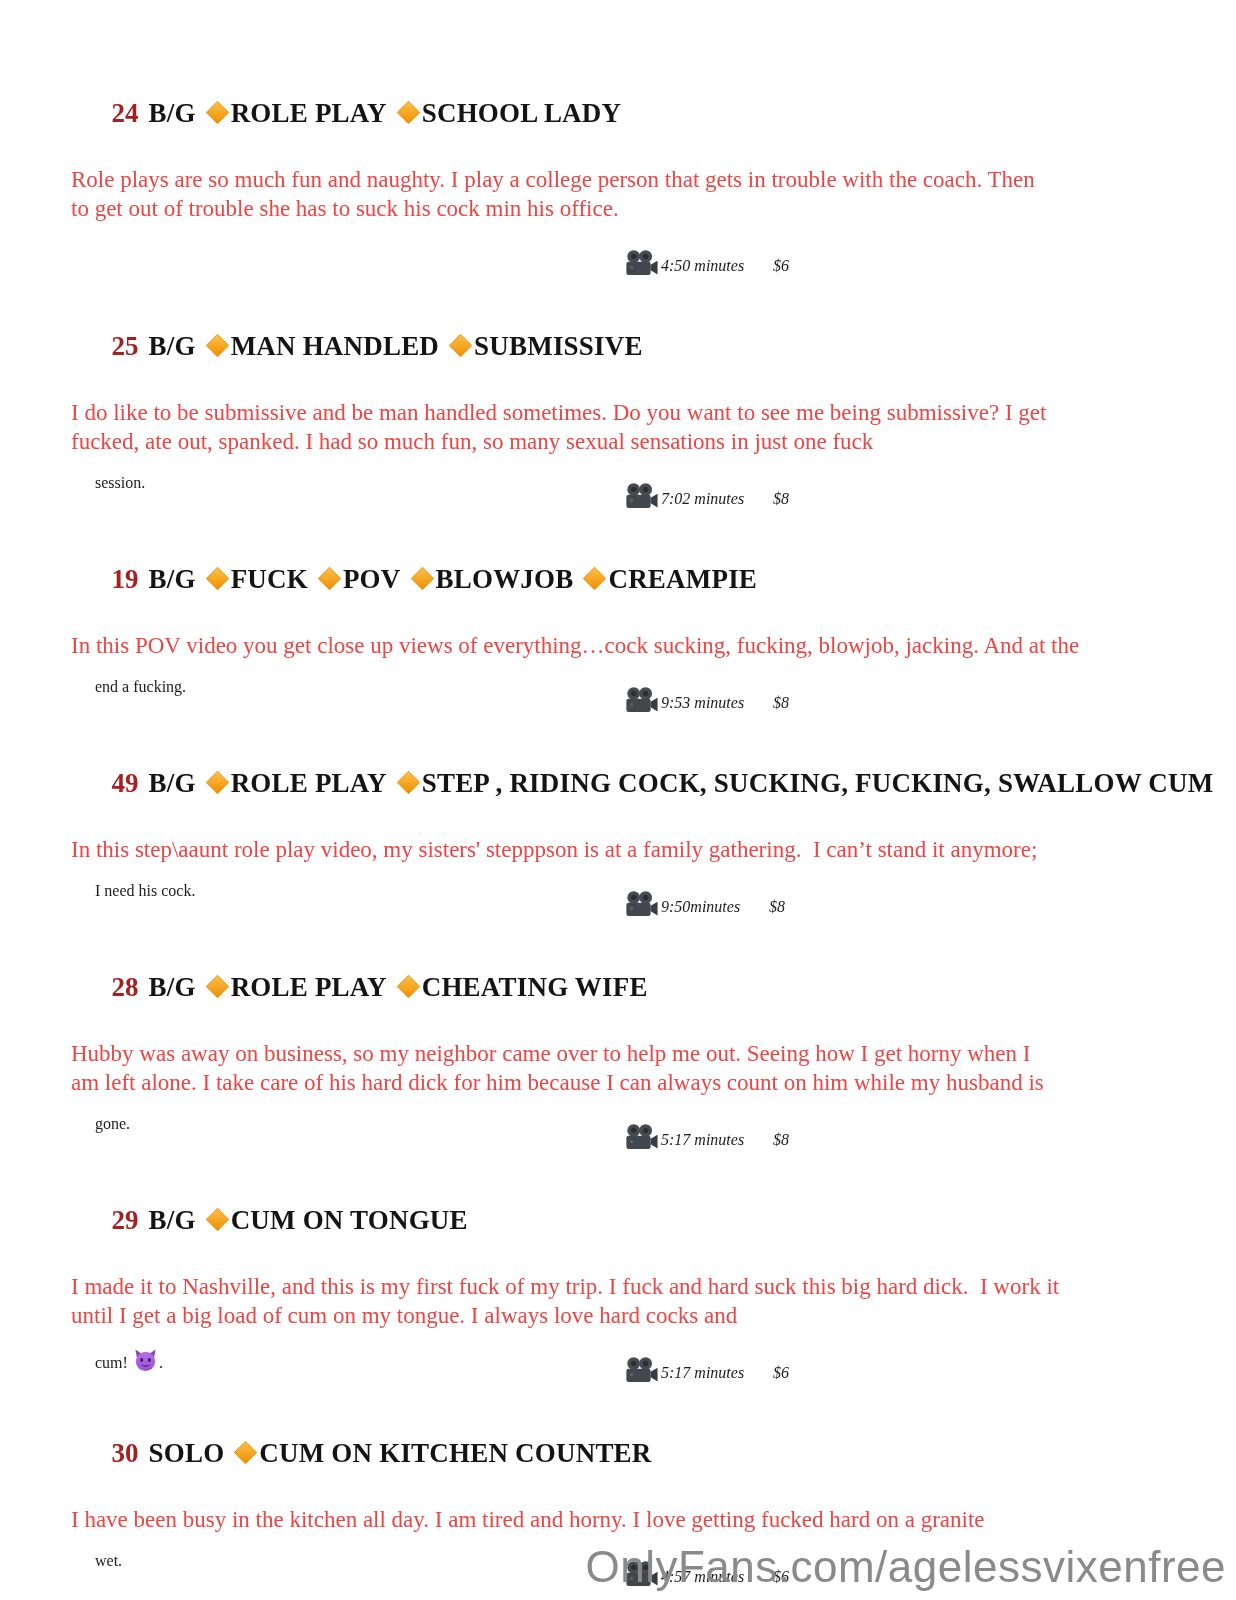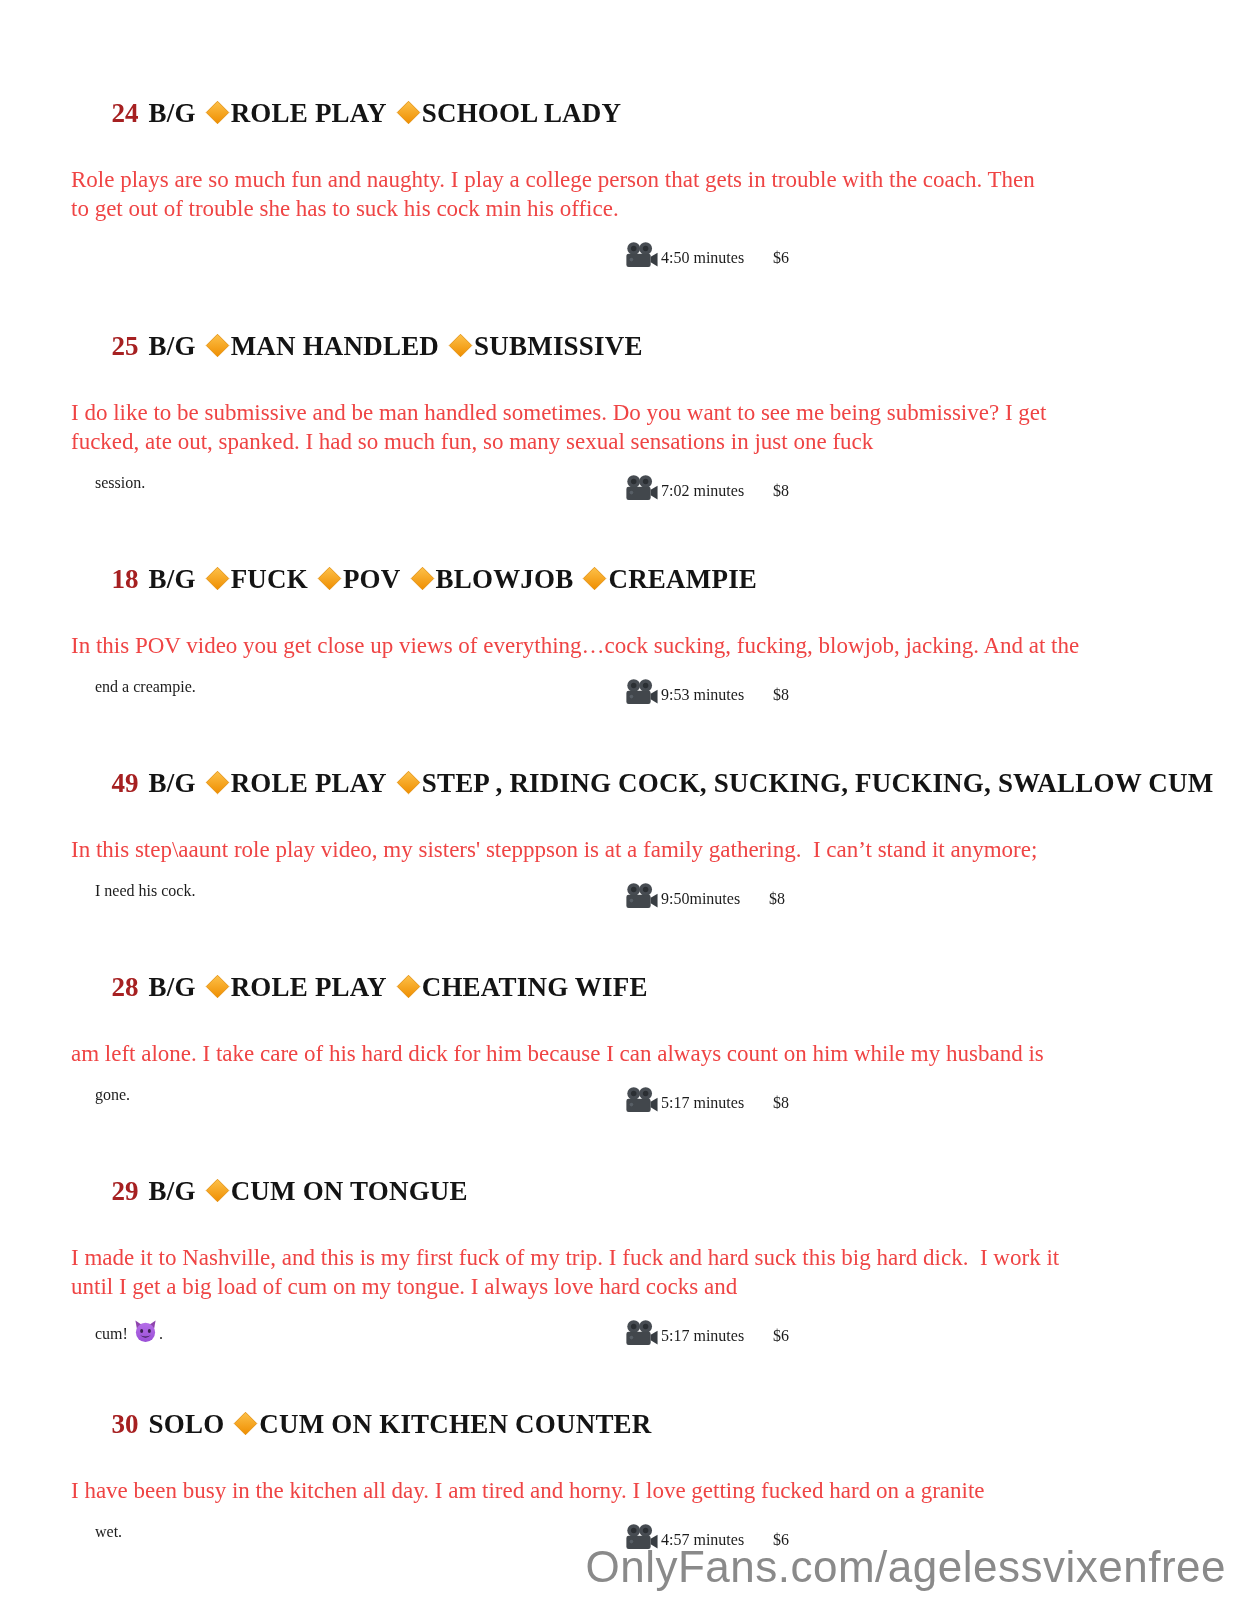--- a/index.html
+++ b/index.html
@@ -31,22 +31,23 @@
     margin: 0 1px 0 9px;
     vertical-align: -3px;
   }
   .item-desc { font-size: 23px; line-height: 29px; color: #ef4444; }
   .desc-line { white-space: pre; }
   .desc-row { position: relative; height: 29px; white-space: pre; }
   .tail { white-space: pre; }
   .duration-group {
     position: absolute;
     left: 522px;
-    top: 0;
+    top: 8px;
     white-space: pre;
+    font-style: italic;
   }
   svg.camera {
     width: 33px; height: 28px;
     vertical-align: -6px;
     margin-right: 3px;
   }
   svg.devil {
     width: 25px; height: 24px;
     vertical-align: -4px;
     margin: 0 1px;
@@ -136,35 +137,35 @@
           <rect x="1.5" y="13.5" width="26.5" height="14.5" rx="2.5" fill="#42474c"></rect>
           <polygon points="28,17 35.5,12.5 35.5,27.5 28,23" fill="#383d42"></polygon>
           <circle cx="7" cy="20" r="2" fill="#585f66"></circle>
         </svg><span class="duration">7:02 minutes</span><span class="price">$8</span>
       </span>
     </div>
   </div>
 
   <div class="item">
     <div class="item-title">
-      <span class="num">18</span><span class="tags"><span class="tag" style="margin-right: 0px;">B/G</span><svg class="diamond" viewBox="0 0 24 24" aria-hidden="true">
+      <span class="num">19</span><span class="tags"><span class="tag" style="margin-right: 0px;">B/G</span><svg class="diamond" viewBox="0 0 24 24" aria-hidden="true">
               <polygon points="12,1.2 22.8,12 12,22.8 1.2,12" fill="url(#grad-diamond)" stroke="#e08a06" stroke-width="0.8"></polygon>
             </svg><span class="tag">FUCK</span><svg class="diamond" viewBox="0 0 24 24" aria-hidden="true">
               <polygon points="12,1.2 22.8,12 12,22.8 1.2,12" fill="url(#grad-diamond)" stroke="#e08a06" stroke-width="0.8"></polygon>
             </svg><span class="tag">POV</span><svg class="diamond" viewBox="0 0 24 24" aria-hidden="true">
               <polygon points="12,1.2 22.8,12 12,22.8 1.2,12" fill="url(#grad-diamond)" stroke="#e08a06" stroke-width="0.8"></polygon>
             </svg><span class="tag">BLOWJOB</span><svg class="diamond" viewBox="0 0 24 24" aria-hidden="true">
               <polygon points="12,1.2 22.8,12 12,22.8 1.2,12" fill="url(#grad-diamond)" stroke="#e08a06" stroke-width="0.8"></polygon>
             </svg><span class="tag">CREAMPIE</span></span>
     </div>
     <div class="item-desc">
           <div class="desc-line">In this POV video you get close up views of everything…cock sucking, fucking, blowjob, jacking. And at the</div>
         </div>
     <div class="desc-row">
-      <span class="tail">end a creampie.</span>
+      <span class="tail">end a fucking.</span>
       <span class="duration-group">
         <svg class="camera" viewBox="0 0 36 30" aria-hidden="true">
           <circle cx="9.5" cy="8" r="7" fill="#474c52"></circle>
           <circle cx="9.5" cy="8" r="3" fill="#2b2f33"></circle>
           <circle cx="9.5" cy="8" r="1.3" fill="#6b7artifact178" opacity="0"></circle>
           <circle cx="22.5" cy="8" r="7" fill="#474c52"></circle>
           <circle cx="22.5" cy="8" r="3" fill="#2b2f33"></circle>
           <rect x="1.5" y="13.5" width="26.5" height="14.5" rx="2.5" fill="#42474c"></rect>
           <polygon points="28,17 35.5,12.5 35.5,27.5 28,23" fill="#383d42"></polygon>
           <circle cx="7" cy="20" r="2" fill="#585f66"></circle>
@@ -203,20 +204,21 @@
 
   <div class="item">
     <div class="item-title">
       <span class="num">28</span><span class="tags"><span class="tag" style="margin-right: 0px;">B/G</span><svg class="diamond" viewBox="0 0 24 24" aria-hidden="true">
               <polygon points="12,1.2 22.8,12 12,22.8 1.2,12" fill="url(#grad-diamond)" stroke="#e08a06" stroke-width="0.8"></polygon>
             </svg><span class="tag">ROLE PLAY</span><svg class="diamond" viewBox="0 0 24 24" aria-hidden="true">
               <polygon points="12,1.2 22.8,12 12,22.8 1.2,12" fill="url(#grad-diamond)" stroke="#e08a06" stroke-width="0.8"></polygon>
             </svg><span class="tag">CHEATING WIFE</span></span>
     </div>
     <div class="item-desc">
+          <div class="desc-line">Hubby was away on business, so my neighbor came over to help me out. Seeing how I get horny when I</div>
           <div class="desc-line">am left alone. I take care of his hard dick for him because I can always count on him while my husband is</div>
         </div>
     <div class="desc-row">
       <span class="tail">gone.</span>
       <span class="duration-group">
         <svg class="camera" viewBox="0 0 36 30" aria-hidden="true">
           <circle cx="9.5" cy="8" r="7" fill="#474c52"></circle>
           <circle cx="9.5" cy="8" r="3" fill="#2b2f33"></circle>
           <circle cx="9.5" cy="8" r="1.3" fill="#6b7artifact178" opacity="0"></circle>
           <circle cx="22.5" cy="8" r="7" fill="#474c52"></circle>

